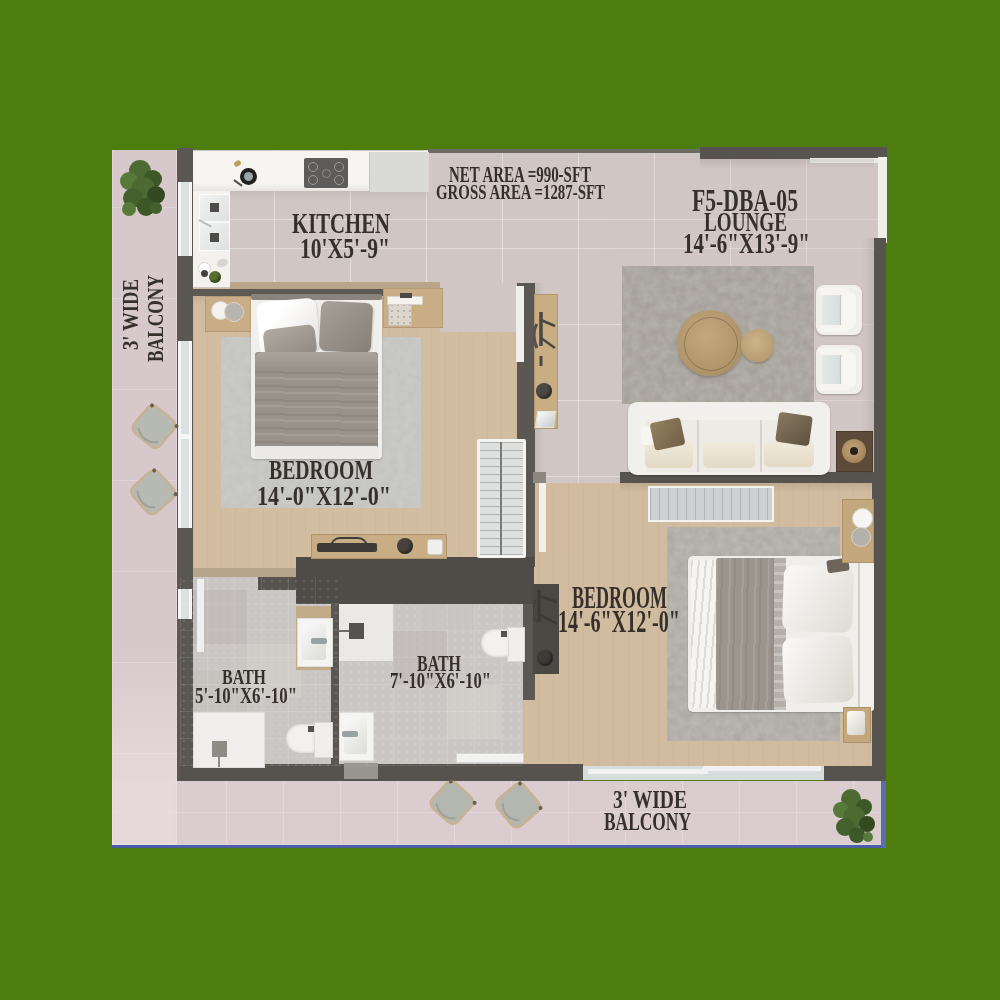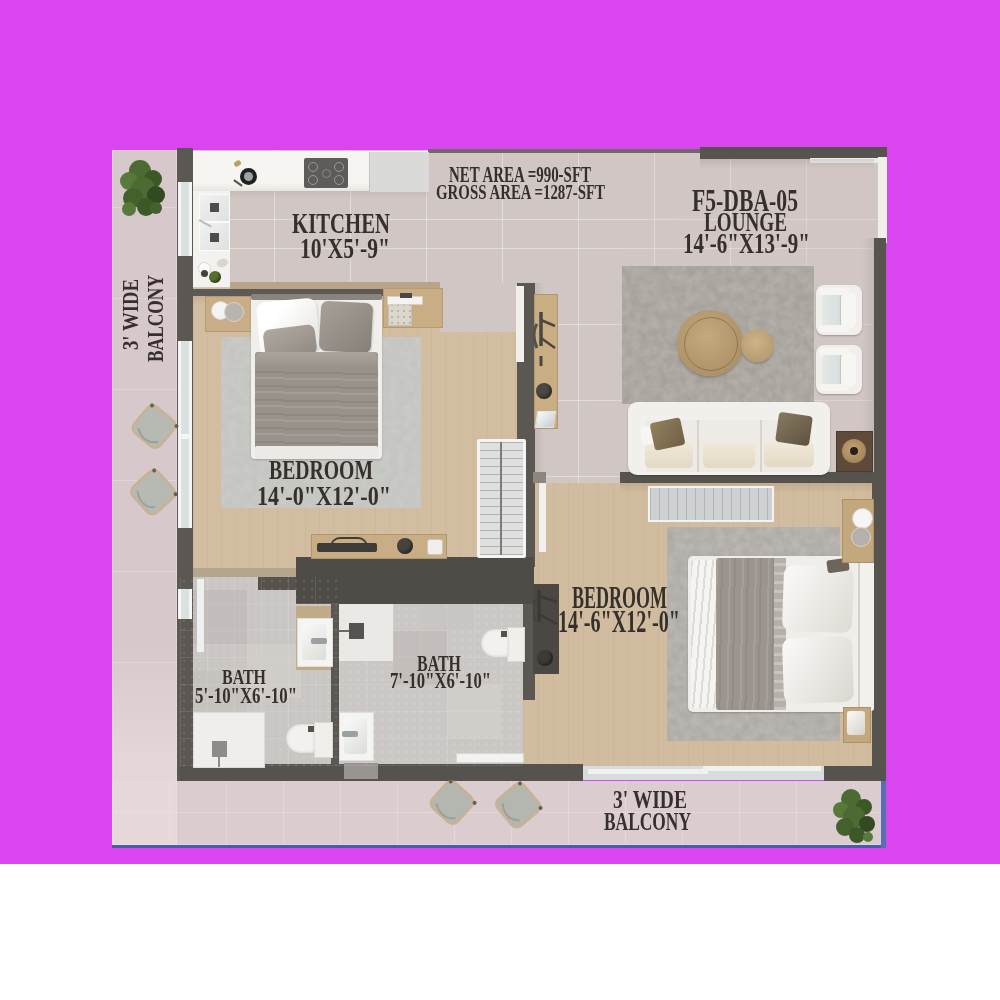--- a/index.html
+++ b/index.html
@@ -1,16 +1,16 @@
 <!DOCTYPE html>
 <html><head>
 <meta charset="utf-8">
 <style>
   html,body{margin:0;padding:0;background:#ffffff;}
-  #plan{position:relative;width:1000px;height:864px;background:#d946ef;overflow:hidden;
+  #plan{position:relative;width:1000px;height:1000px;background:#4d7c0f;overflow:hidden;
         font-family:"Liberation Serif", serif;}
   .abs{position:absolute;}
 </style>
 </head>
 <body>
 <div id="plan">
 
 <div class="abs" id="balcony-left" style="left:112px;top:150px;width:65px;height:695px;background:#d7c8cb;"></div>
 
 <div class="abs" id="balcony-bottom" style="left:112px;top:781px;width:774px;height:64px;background:#dbccd0;"></div>

